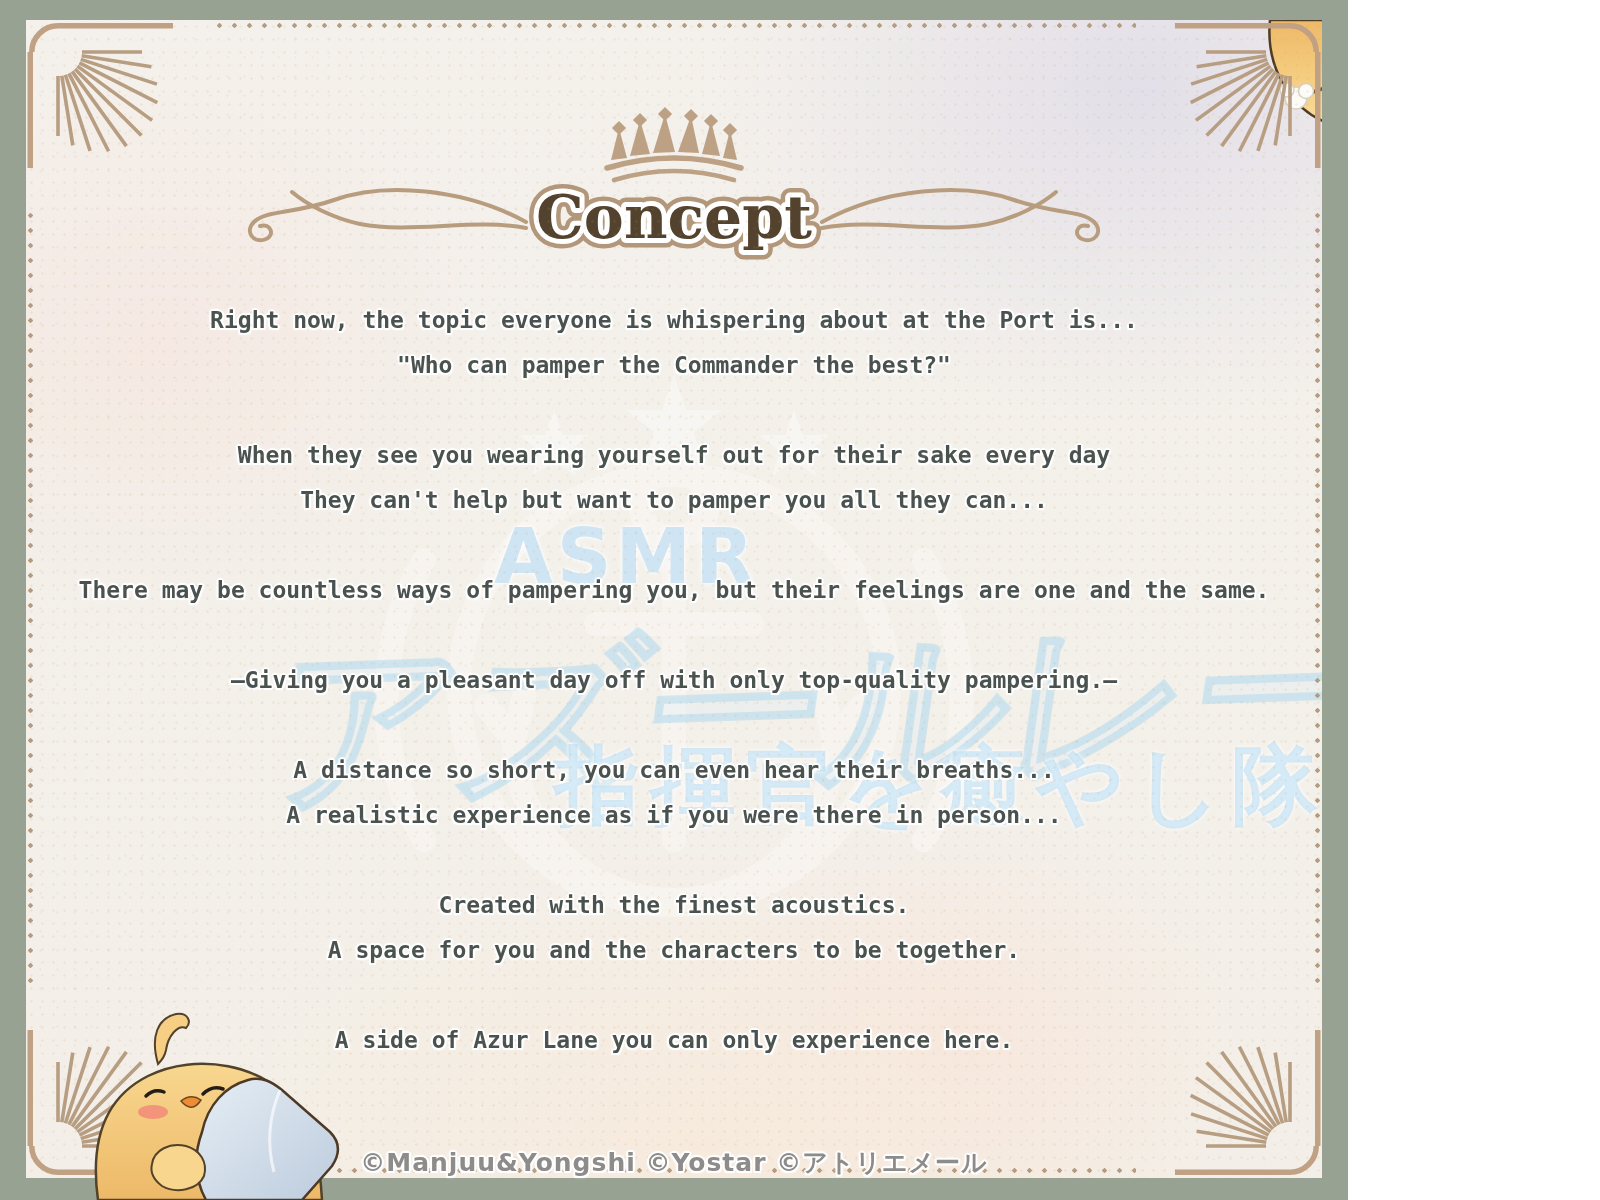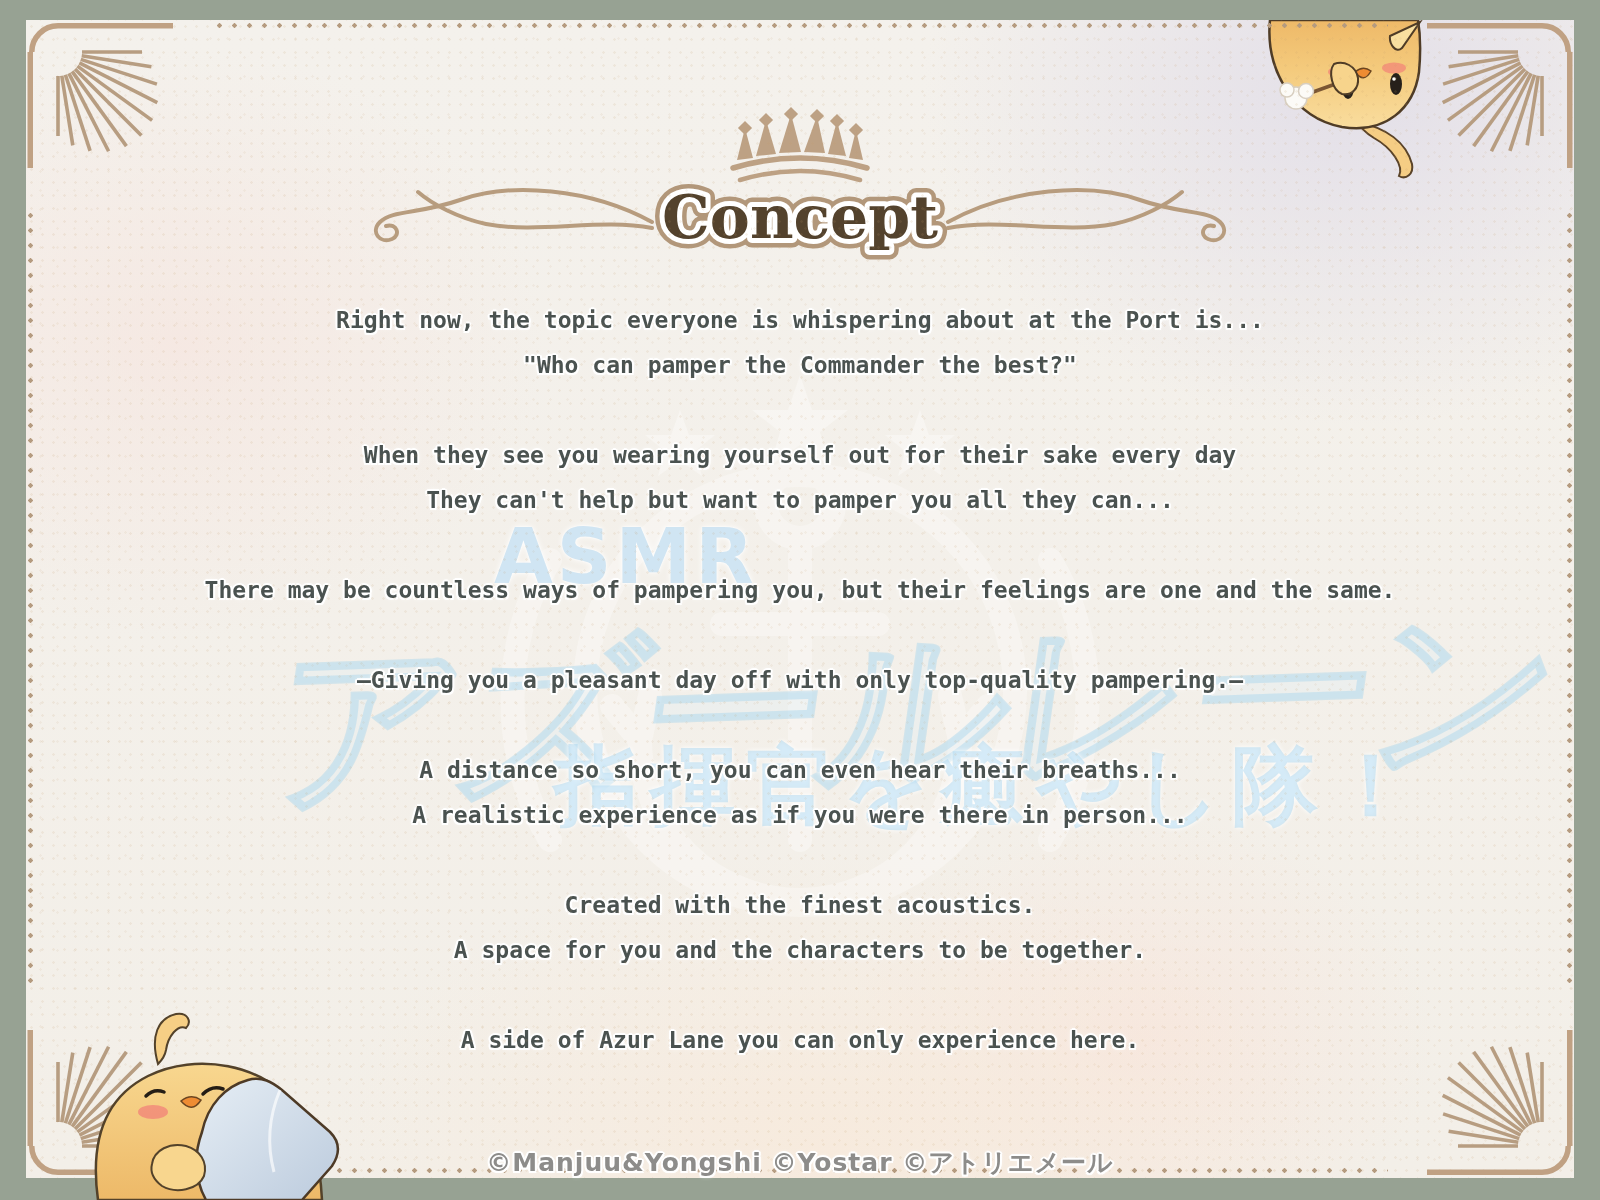--- a/index.html
+++ b/index.html
@@ -1,17 +1,17 @@
 <!DOCTYPE html>
 <html><head>
 <meta charset="utf-8">
 <style>
   html,body{margin:0;padding:0;}
   .page{
-    position:relative;width:1600px;height:1200px;overflow:hidden;
+    position:relative;width:1348px;height:1200px;overflow:hidden;
     background:#97a293;
     font-family:"DejaVu Sans",sans-serif;
   }
   
   .card{
     position:absolute;left:26px;top:20px;right:26px;bottom:22px;
     background:
       radial-gradient(620px 480px at 86% 6%, rgba(225,221,232,.9), rgba(225,221,232,0) 70%),
       radial-gradient(520px 420px at 10% 28%, rgba(246,229,223,.7), rgba(246,229,223,0) 70%),
       radial-gradient(700px 420px at 52% 98%, rgba(248,233,218,.8), rgba(248,233,218,0) 72%),

